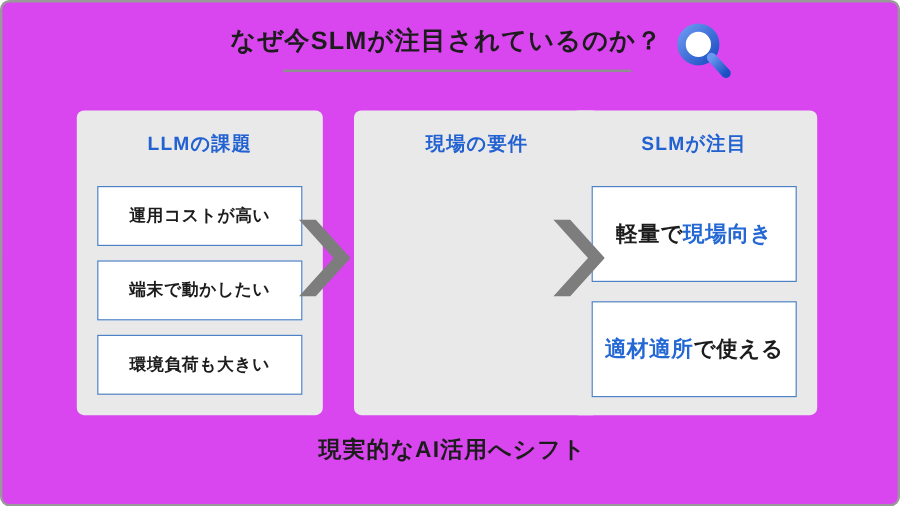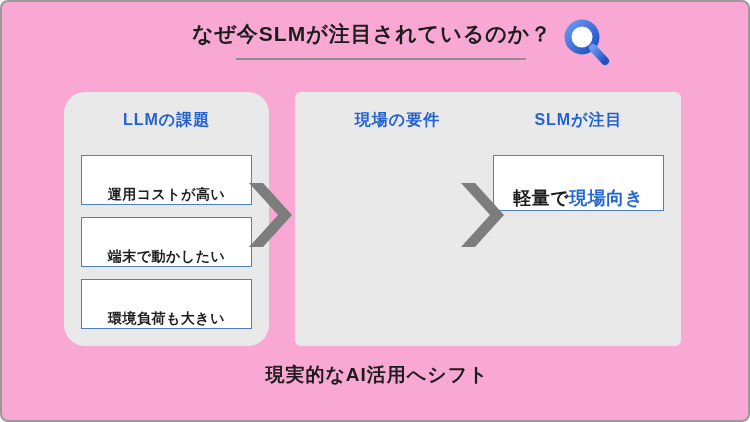--- a/index.html
+++ b/index.html
@@ -10,21 +10,21 @@
     --arrow-gray:#7d7d7d;
     --text-black:#1c1c1c;
     --frame-border:#999999;
     --underline-gray:#8f8f8f;
   }
   html,body{margin:0;padding:0;background:#fff;}
   .frame{
     position:relative;
     width:750px;height:422px;
     box-sizing:border-box;
-    background:#f9a8d4;
+    background:#d946ef;
     border:2px solid var(--frame-border);
     border-radius:8px;
     overflow:hidden;
     font-family:"Liberation Sans","DejaVu Sans",sans-serif;
   }
   .title{
     position:absolute;top:18px;left:0;width:740px;
     text-align:center;
     font-size:21px;font-weight:700;color:var(--text-black);
     letter-spacing:1px;
@@ -32,46 +32,46 @@
   .magnifier{position:absolute;left:559px;top:12px;width:52px;height:52px;}
   .title-underline{
     position:absolute;top:56px;left:234px;width:290px;height:2px;
     background:var(--underline-gray);
   }
   .panel{
     position:absolute;top:90px;width:205px;height:254px;
     background:var(--panel-gray);
     border-radius:6px;
   }
-  .panel-1{left:62px;border-radius:21px;}
+  .panel-1{left:62px;}
   .panel-2{left:293px;}
   .panel-3{left:474px;}
   .panel-header{
     margin-top:18px;
     text-align:center;
     font-size:16px;font-weight:700;
     color:var(--header-blue);
     letter-spacing:1px;
   }
   .boxes{
     position:absolute;left:17px;right:17px;top:63px;
     display:flex;flex-direction:column;gap:12px;
   }
   .panel-3 .boxes{gap:16px;}
   .box{
     box-sizing:border-box;
     height:50px;
     background:#ffffff;
     border:1.5px solid var(--box-border-blue);
-    display:flex;align-items:flex-end;justify-content:center;
+    display:flex;align-items:center;justify-content:center;
     font-size:14px;font-weight:600;color:var(--text-black);
     letter-spacing:0.5px;
     white-space:nowrap;
   }
-  .box.tall{height:56px;font-size:18px;}
+  .box.tall{height:80px;font-size:18px;}
   .seg-black{color:var(--text-black);}
   .seg-blue{color:var(--highlight-blue);}
   .chevron{position:absolute;top:181px;width:43px;height:64px;}
   .chevron-1{left:247px;}
   .chevron-2{left:459px;}
   .footer{
     position:absolute;top:360px;left:0;width:750px;
     text-align:center;
     font-size:19px;font-weight:700;color:var(--text-black);
     letter-spacing:1px;
@@ -115,20 +115,24 @@
       <div class="panel panel-2">
         <div class="panel-header">現場の要件</div>
       </div>
       <div class="panel panel-3">
         <div class="panel-header">SLMが注目</div>
         <div class="boxes">
           <div class="box tall">
             <span class="seg-black">軽量で</span>
             <span class="seg-blue">現場向き</span>
           </div>
+          <div class="box tall">
+            <span class="seg-blue">適材適所</span>
+            <span class="seg-black">で使える</span>
+          </div>
         </div>
       </div>
     </div>
 
   <svg class="chevron chevron-1" viewBox="0 0 43 64" aria-hidden="true">
     <polygon points="0,0 14,0 43,32 14,64 0,64 29,32" fill="var(--arrow-gray)"></polygon>
   </svg>
   <svg class="chevron chevron-2" viewBox="0 0 43 64" aria-hidden="true">
     <polygon points="0,0 14,0 43,32 14,64 0,64 29,32" fill="var(--arrow-gray)"></polygon>
   </svg>

